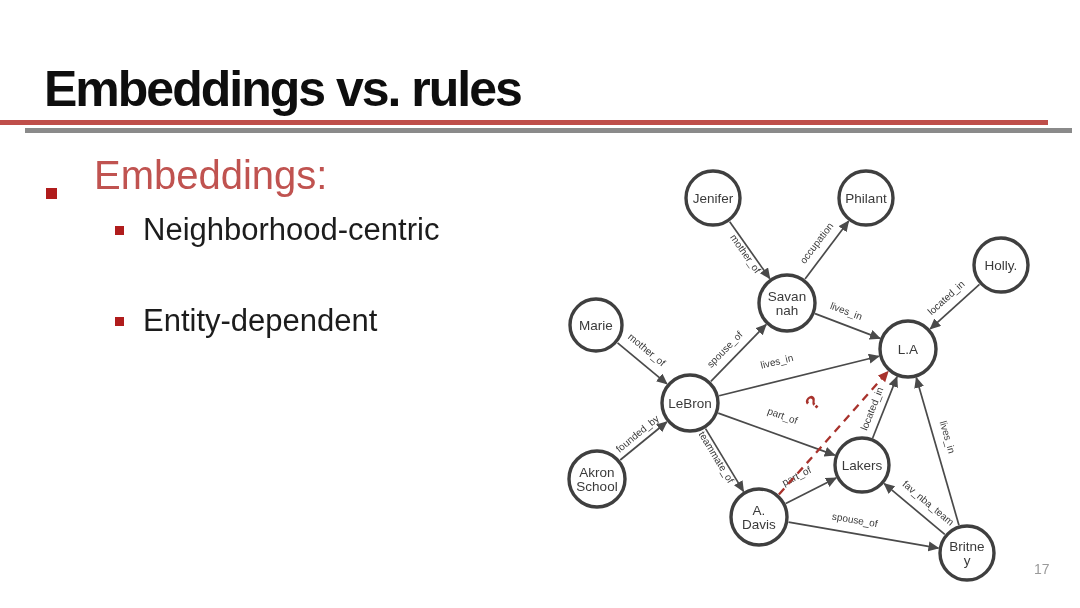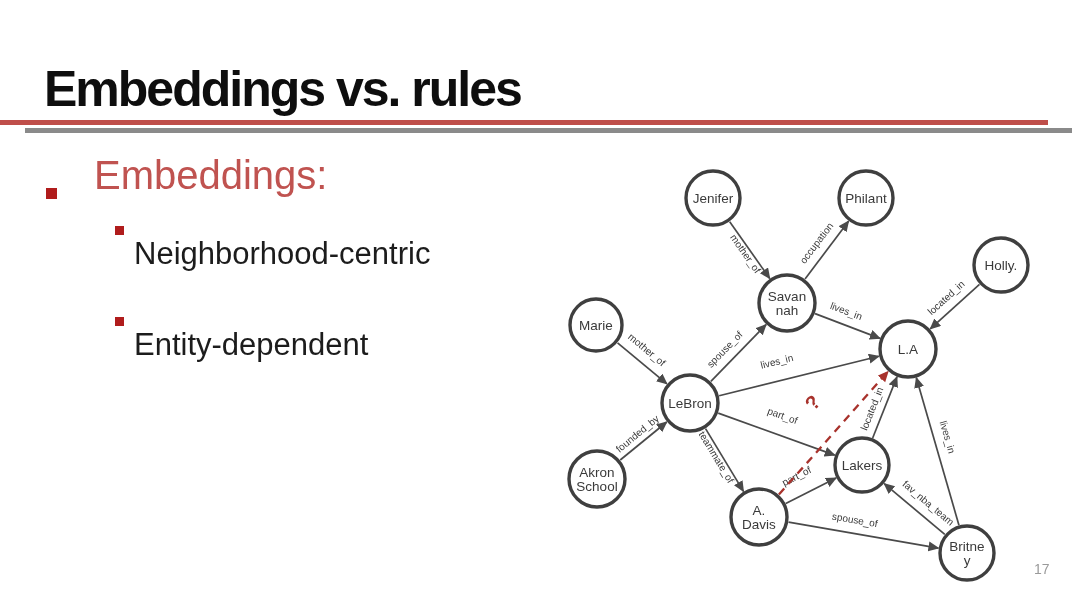--- a/index.html
+++ b/index.html
@@ -11,21 +11,21 @@
     position:absolute;left:32px;top:48px;margin:12px;
     font-size:50px;font-weight:700;letter-spacing:-2px;color:#0e0e0e;
     font-family:"Liberation Sans", sans-serif;white-space:nowrap;
   }
   .rule{position:absolute;height:5px;}
   .rule-red{left:0;top:120px;width:1048px;background:#bf4e4a;}
   .rule-gray{left:25px;top:128px;width:1047px;background:#8a8a8a;}
   .b1{position:absolute;left:46px;top:151px;display:flex;align-items:flex-end;}
   .sq1{width:11px;height:11px;background:#b01c1c;margin-top:22px;flex:0 0 auto;}
   .b1text{margin-left:37px;font-size:40px;line-height:48px;color:#c05350;white-space:nowrap;}
-  .b2{position:absolute;left:115px;display:flex;align-items:flex-start;flex-direction:column;}
+  .b2{position:absolute;left:115px;display:flex;align-items:flex-start;}
   .b2.r0{top:211px;} .b2.r1{top:263px;} .b2.r2{top:302px;}
   .sq2{width:9px;height:9px;background:#b01c1c;margin-top:15px;flex:0 0 auto;}
   .b2text{margin-left:19px;font-size:31px;line-height:37px;color:#1c1c1c;white-space:nowrap;}
   #graph-svg{position:absolute;left:540px;top:150px;}
   .footer{
     position:absolute;left:395px;top:587px;font-size:15px;color:#a8a8a8;
     letter-spacing:0.2px;white-space:nowrap;
   }
   .pagenum{position:absolute;left:1034px;top:561px;font-size:14px;color:#9a9a9a;}
 </style>

